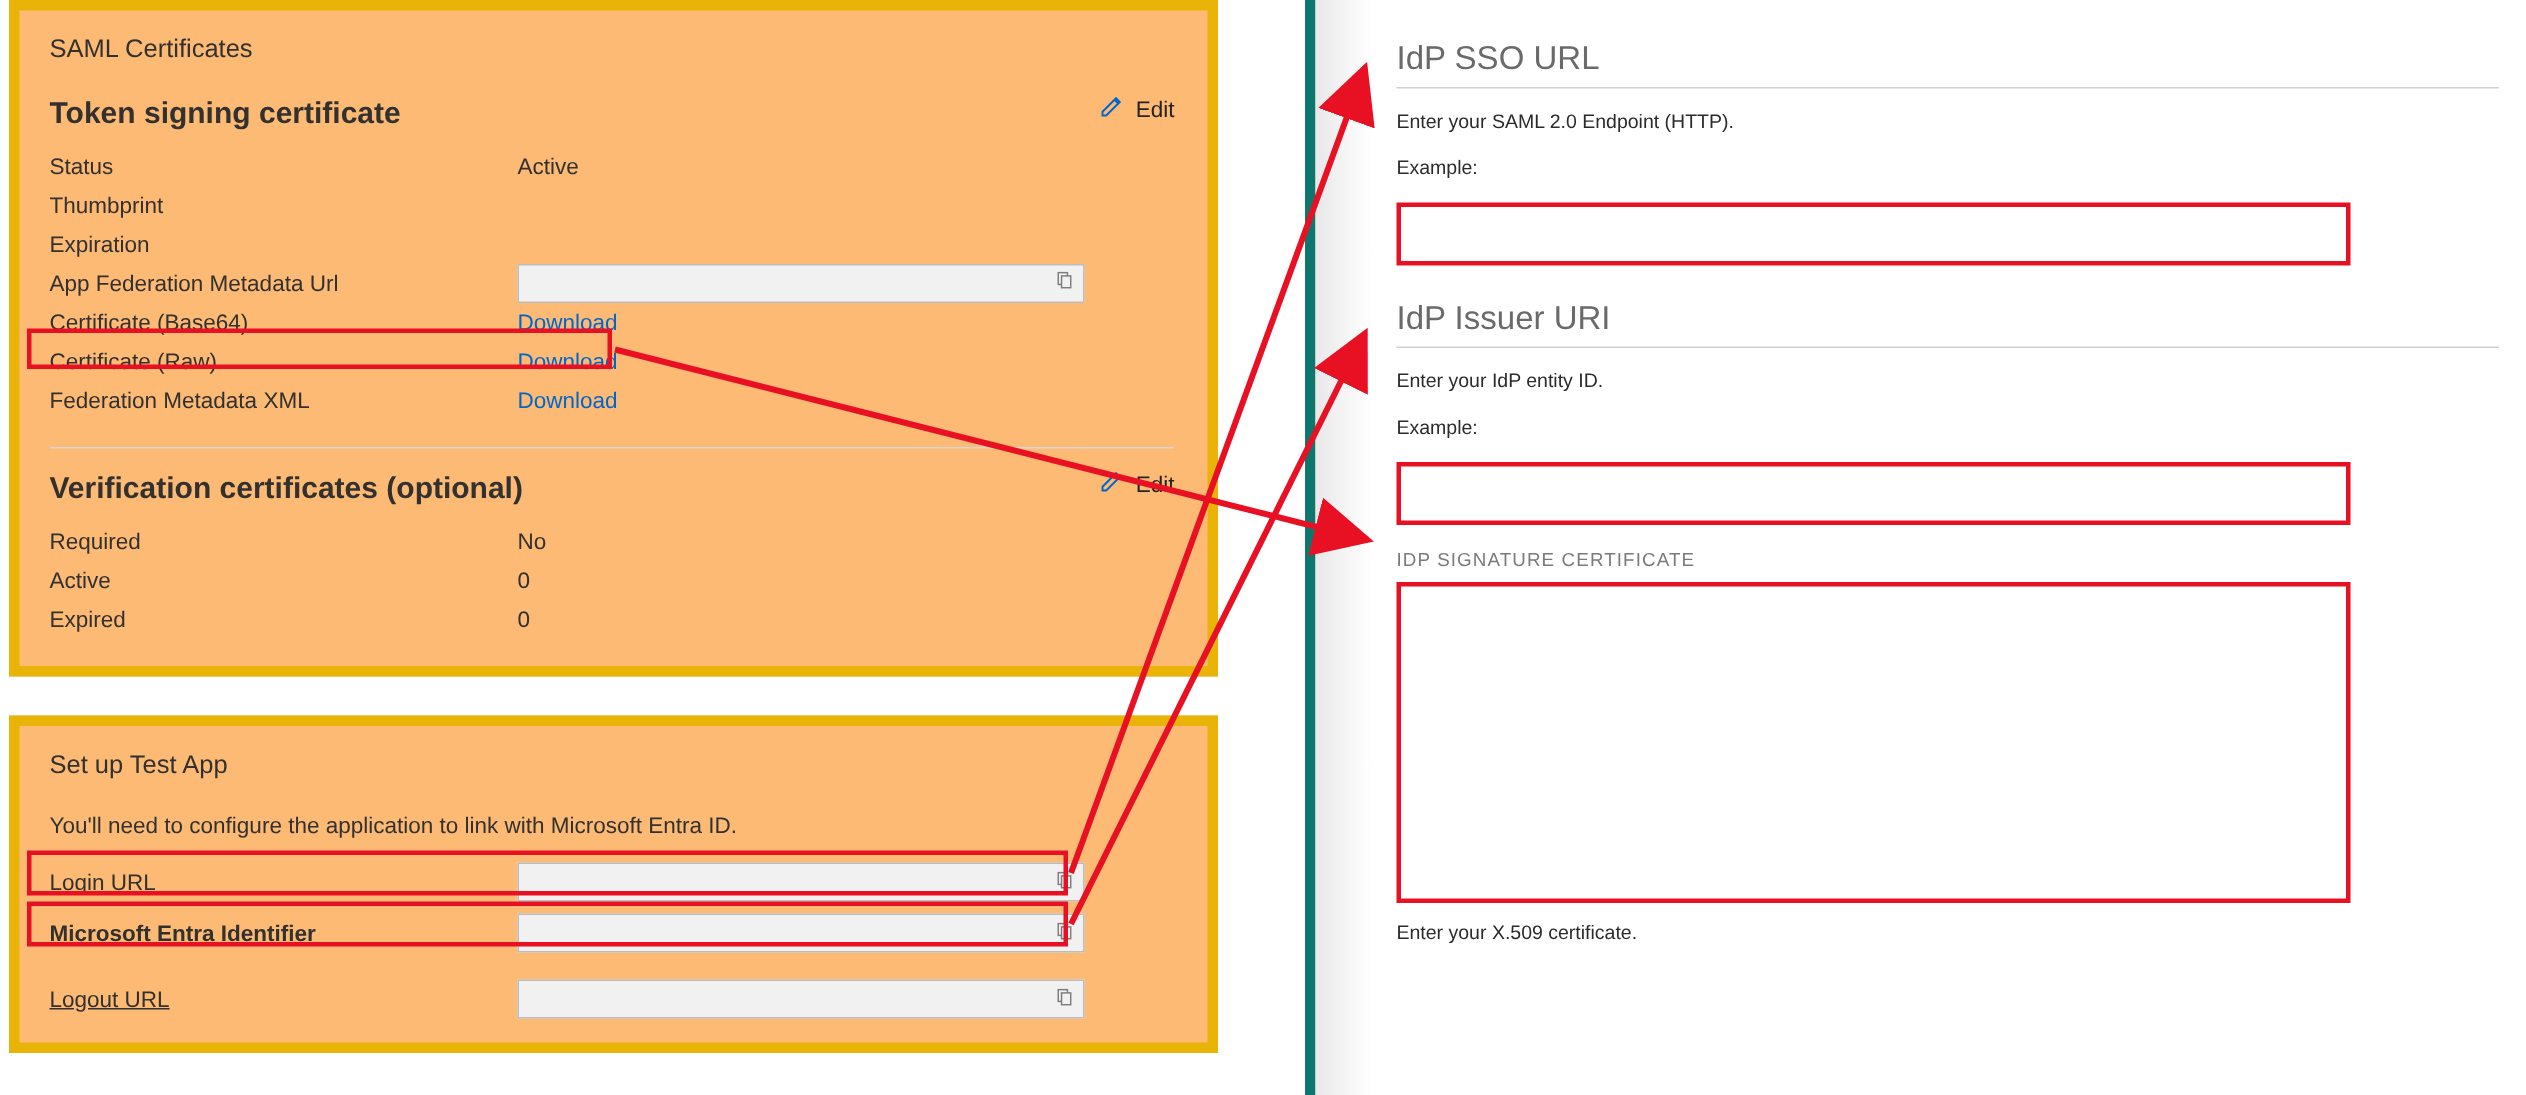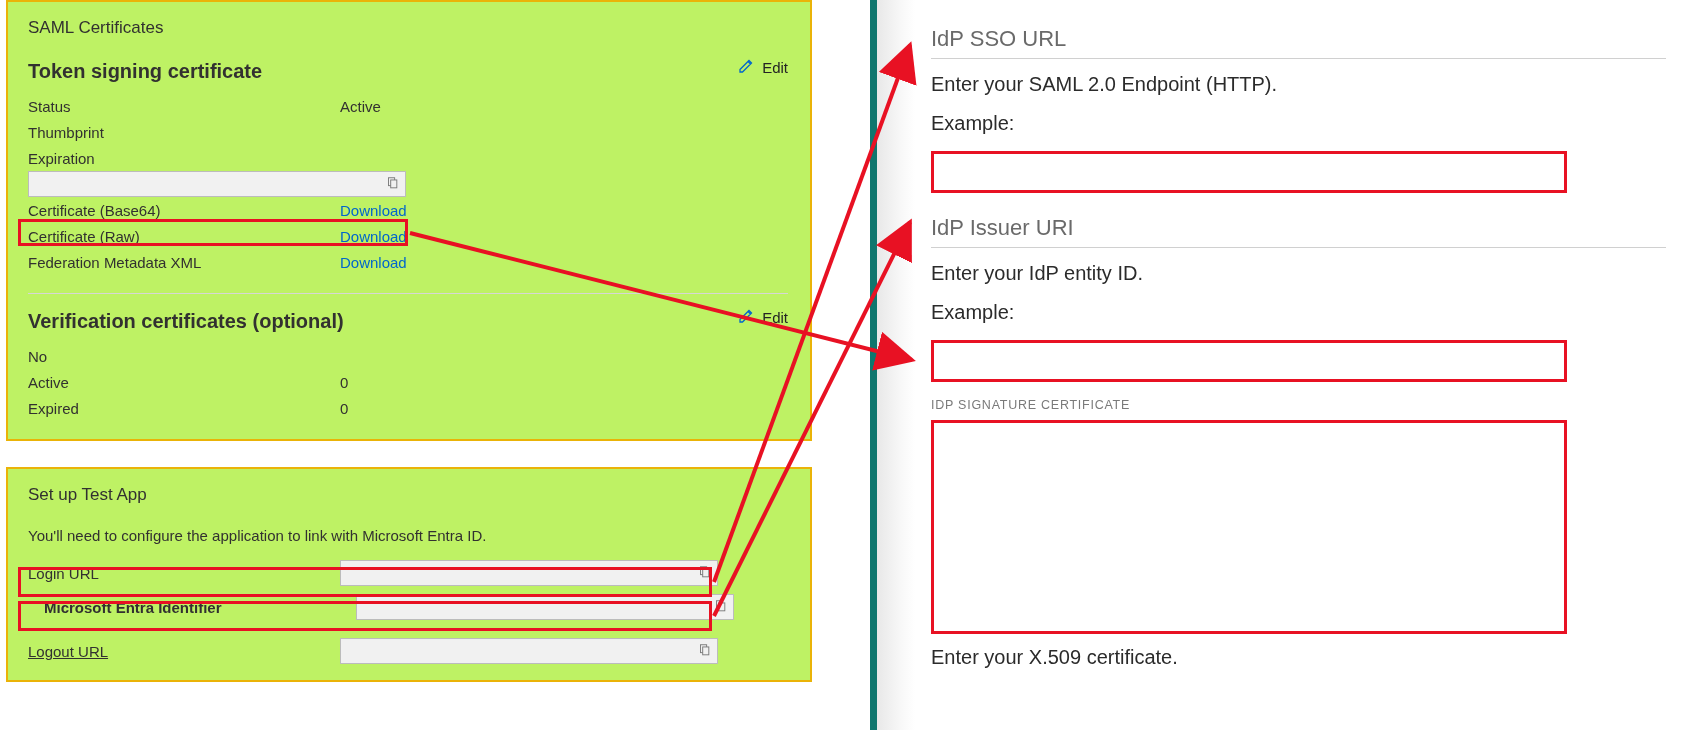--- a/index.html
+++ b/index.html
@@ -17,22 +17,22 @@
   }
 
   
   .left-col {
     position: absolute;
     left: 6px;
     top: 0;
     width: 806px;
   }
   .card {
-    border: 2px solid #eab308;
-    background: #bef264;
+    border: 7px solid #eab308;
+    background: #fdba74;
     padding: 14px 22px 18px 20px;
     margin-bottom: 26px;
   }
   .card-title {
     font-size: 17px;
     font-weight: 400;
     margin: 2px 0 22px 0;
   }
   .subhead {
     font-weight: 700;
@@ -142,21 +142,21 @@
     font-weight: 400;
     color: #6a6a6a;
     margin: 8px 0 4px 0;
   }
   .r-rule {
     border: none;
     border-top: 1px solid #d0d0d0;
     margin: 6px 0 14px 0;
   }
   .r-p {
-    font-size: 20px;
+    font-size: 13px;
     color: #2b2b2b;
     margin: 6px 0 16px 0;
   }
   .r-label-small {
     font-size: 12.5px;
     letter-spacing: 0.06em;
     color: #7a7a7a;
     text-transform: uppercase;
     margin: 6px 0 8px 0;
   }
@@ -209,20 +209,21 @@
       </div>
       <div class="row">
         <div class="label">Thumbprint</div>
         <div class="value"></div>
       </div>
       <div class="row">
         <div class="label">Expiration</div>
         <div class="value"></div>
       </div>
       <div class="row">
+        <div class="label">App Federation Metadata Url</div>
         <div class="value">
           <div class="copy-field">
             <span>
               <svg viewBox="0 0 16 16">
                   <rect x="4" y="2" width="7" height="9" fill="none" stroke="#555" stroke-width="1.1"></rect>
                   <rect x="6.5" y="4.5" width="7" height="9" fill="#f1f1f1" stroke="#555" stroke-width="1.1"></rect>
                 </svg>
             </span>
           </div>
         </div>
@@ -250,20 +251,21 @@
           <svg viewBox="0 0 16 16">
               <path d="M2 11.5 L10 3.5 L12.5 6 L4.5 14 L2 14 Z M11 2.5 L13.5 5 L12.5 6 L10 3.5 Z" fill="none" stroke="#0066cc" stroke-width="1.3"></path>
             </svg>
         </span>
         <span>Edit</span>
       </div>
     </div>
 
     <div class="kv-grid">
       <div class="row">
+        <div class="label">Required</div>
         <div class="value">No</div>
       </div>
       <div class="row">
         <div class="label">Active</div>
         <div class="value">0</div>
       </div>
       <div class="row">
         <div class="label">Expired</div>
         <div class="value">0</div>
       </div>
@@ -278,21 +280,21 @@
       <div class="label">Login URL</div>
       <div class="copy-field" style="width:378px;">
         <span>
           <svg viewBox="0 0 16 16">
               <rect x="4" y="2" width="7" height="9" fill="none" stroke="#555" stroke-width="1.1"></rect>
               <rect x="6.5" y="4.5" width="7" height="9" fill="#f1f1f1" stroke="#555" stroke-width="1.1"></rect>
             </svg>
         </span>
       </div>
     </div>
-    <div class="setup-row" style="margin-top:4px;margin-left:16px;">
+    <div class="setup-row" style="margin-top:4px;">
       <div class="label bold">Microsoft Entra Identifier</div>
       <div class="copy-field" style="width:378px;">
         <span>
           <svg viewBox="0 0 16 16">
               <rect x="4" y="2" width="7" height="9" fill="none" stroke="#555" stroke-width="1.1"></rect>
               <rect x="6.5" y="4.5" width="7" height="9" fill="#f1f1f1" stroke="#555" stroke-width="1.1"></rect>
             </svg>
         </span>
       </div>
     </div>

